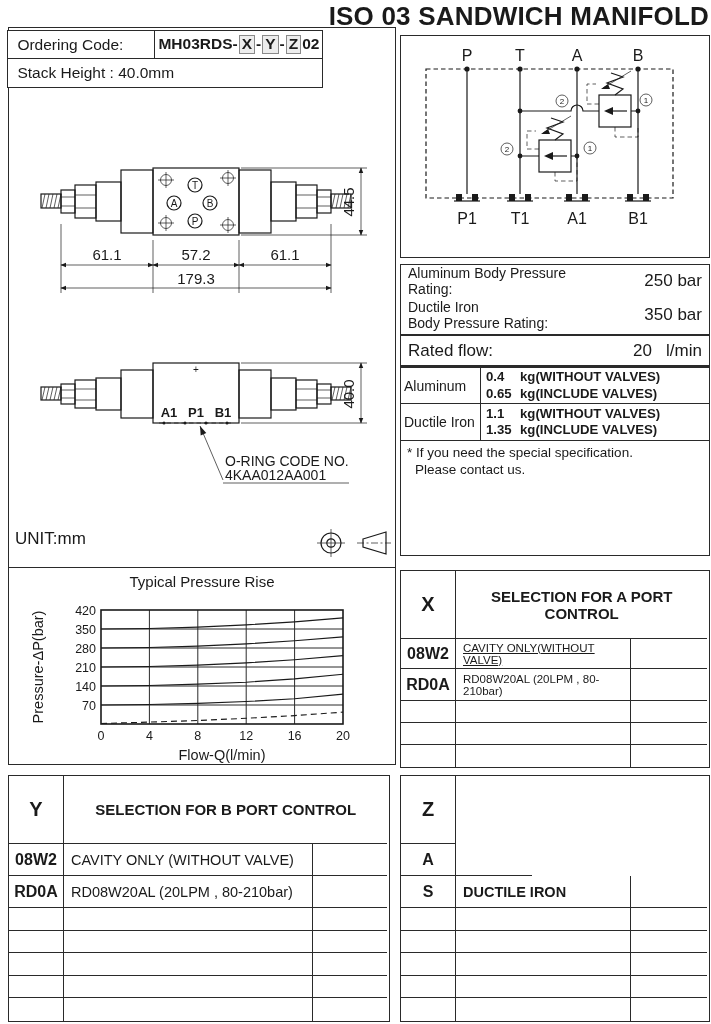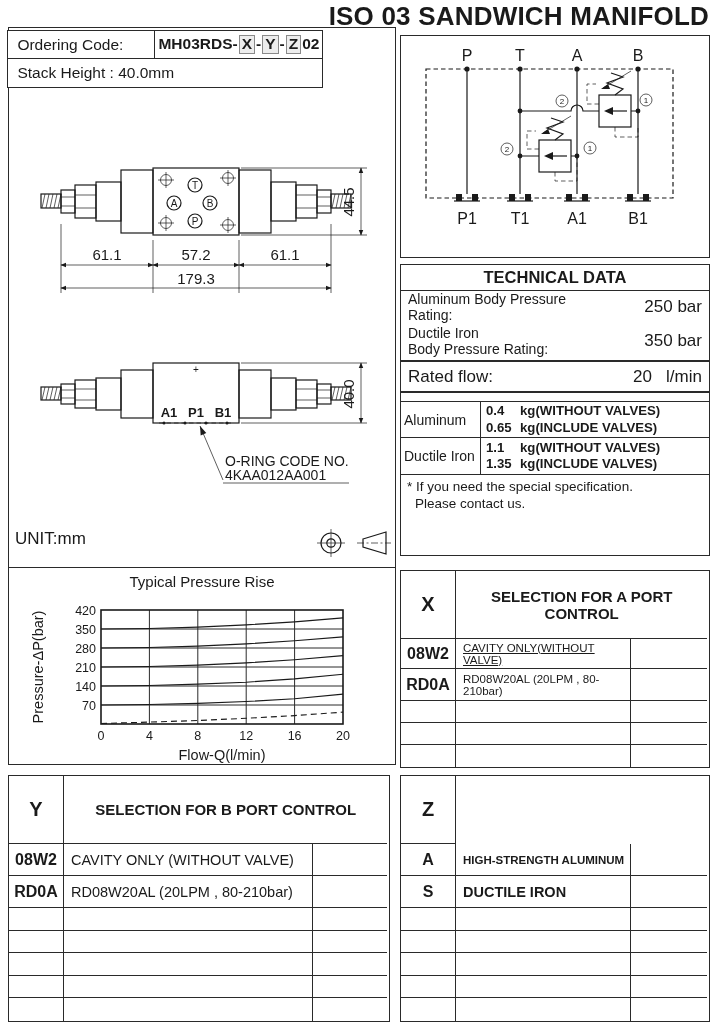--- a/index.html
+++ b/index.html
@@ -37,21 +37,21 @@
   .tlabel{font-size:14px;}
   .tval{font-size:17px;white-space:nowrap;}
   #tech-r1{height:31px;gap:33px;}
   #tech-r2{height:38px;border-bottom:2.2px solid #2a2a2a;}
   #tech-r3{height:29px;border-bottom:2.2px solid #2a2a2a;}
   #tech-r3 .tlabel{font-size:17px;}
   #tech-cart{height:62px;padding:3px 6px 0 6px;box-sizing:border-box;}
   .cart1{font-size:16px;}
   .cart2{font-size:15.5px;padding-left:22px;}
   .cartnote{font-size:12.4px;padding-left:10px;margin-top:2px;}
-  #weight-table{border-top:1.4px solid #2a2a2a;border-bottom:1.4px solid #2a2a2a;margin-top:8px;}
+  #weight-table{border-top:1.4px solid #2a2a2a;border-bottom:1.4px solid #2a2a2a;}
   .wrow{display:flex;height:36px;box-sizing:border-box;}
   .wrow.first{border-bottom:1.4px solid #2a2a2a;}
   .wmat{width:80px;border-right:1.4px solid #2a2a2a;display:flex;align-items:center;
         padding-left:3px;font-size:14px;box-sizing:border-box;}
   .wvals{flex:1;display:flex;flex-direction:column;justify-content:center;padding-left:5px;}
   .wline{font-size:13.2px;line-height:1.25;display:flex;font-weight:bold;}
   .wv{width:34px;}
   #tech-foot{padding:4px 0 0 6px;font-size:13.5px;line-height:1.25;}
   #tech-foot .l2{padding-left:8px;}
 
@@ -309,21 +309,20 @@
       </g>
 
       <text class="ckttext" x="66" y="188" text-anchor="middle">P1</text>
       <text class="ckttext" x="119" y="188" text-anchor="middle">T1</text>
       <text class="ckttext" x="176" y="188" text-anchor="middle">A1</text>
       <text class="ckttext" x="237" y="188" text-anchor="middle">B1</text>
     </svg>
   </div>
 
   <div id="tech-box" class="abs bordered">
-    <div id="tech-header">TECHNICAL DATA</div>
 
     <div id="tech-r1" class="trow1">
       <span class="tlabel">Aluminum Body Pressure Rating:</span>
       <span class="tval">250 bar</span>
     </div>
 
     <div id="tech-r2" class="trow1">
       <span class="tlabel"><span>Ductile Iron</span><br><span>Body Pressure Rating:</span></span>
       <span class="tval">350 bar</span>
     </div>
@@ -476,21 +475,20 @@
         <div class="cell " style="width: 249px; height: 22.6px;"></div>
         <div class="cell last" style="width: 74.4px; height: 22.6px;"></div>
       </div>
     </div>
   <div id="table-z" class="sel-table">
       <div class="trow">
         <div class="cell head-code" style="width: 55px; height: 68px;">Z</div>
       </div>
       <div class="trow">
         <div class="cell code" style="width: 55px; height: 32px;">A</div>
-        <div class="cell desc desc-xs b" style="width: 175px; height: 32px;">HIGH-STRENGTH ALUMINUM</div>
         <div class="cell last" style="width: 76.4px; height: 32px;"></div>
       </div>
       <div class="trow">
         <div class="cell code" style="width: 55px; height: 32px;">S</div>
         <div class="cell desc desc-md b" style="width: 175px; height: 32px;">DUCTILE IRON</div>
         <div class="cell last" style="width: 76.4px; height: 32px;"></div>
       </div>
       <div class="trow">
         <div class="cell " style="width: 55px; height: 22.6px;"></div>
         <div class="cell " style="width: 175px; height: 22.6px;"></div>

